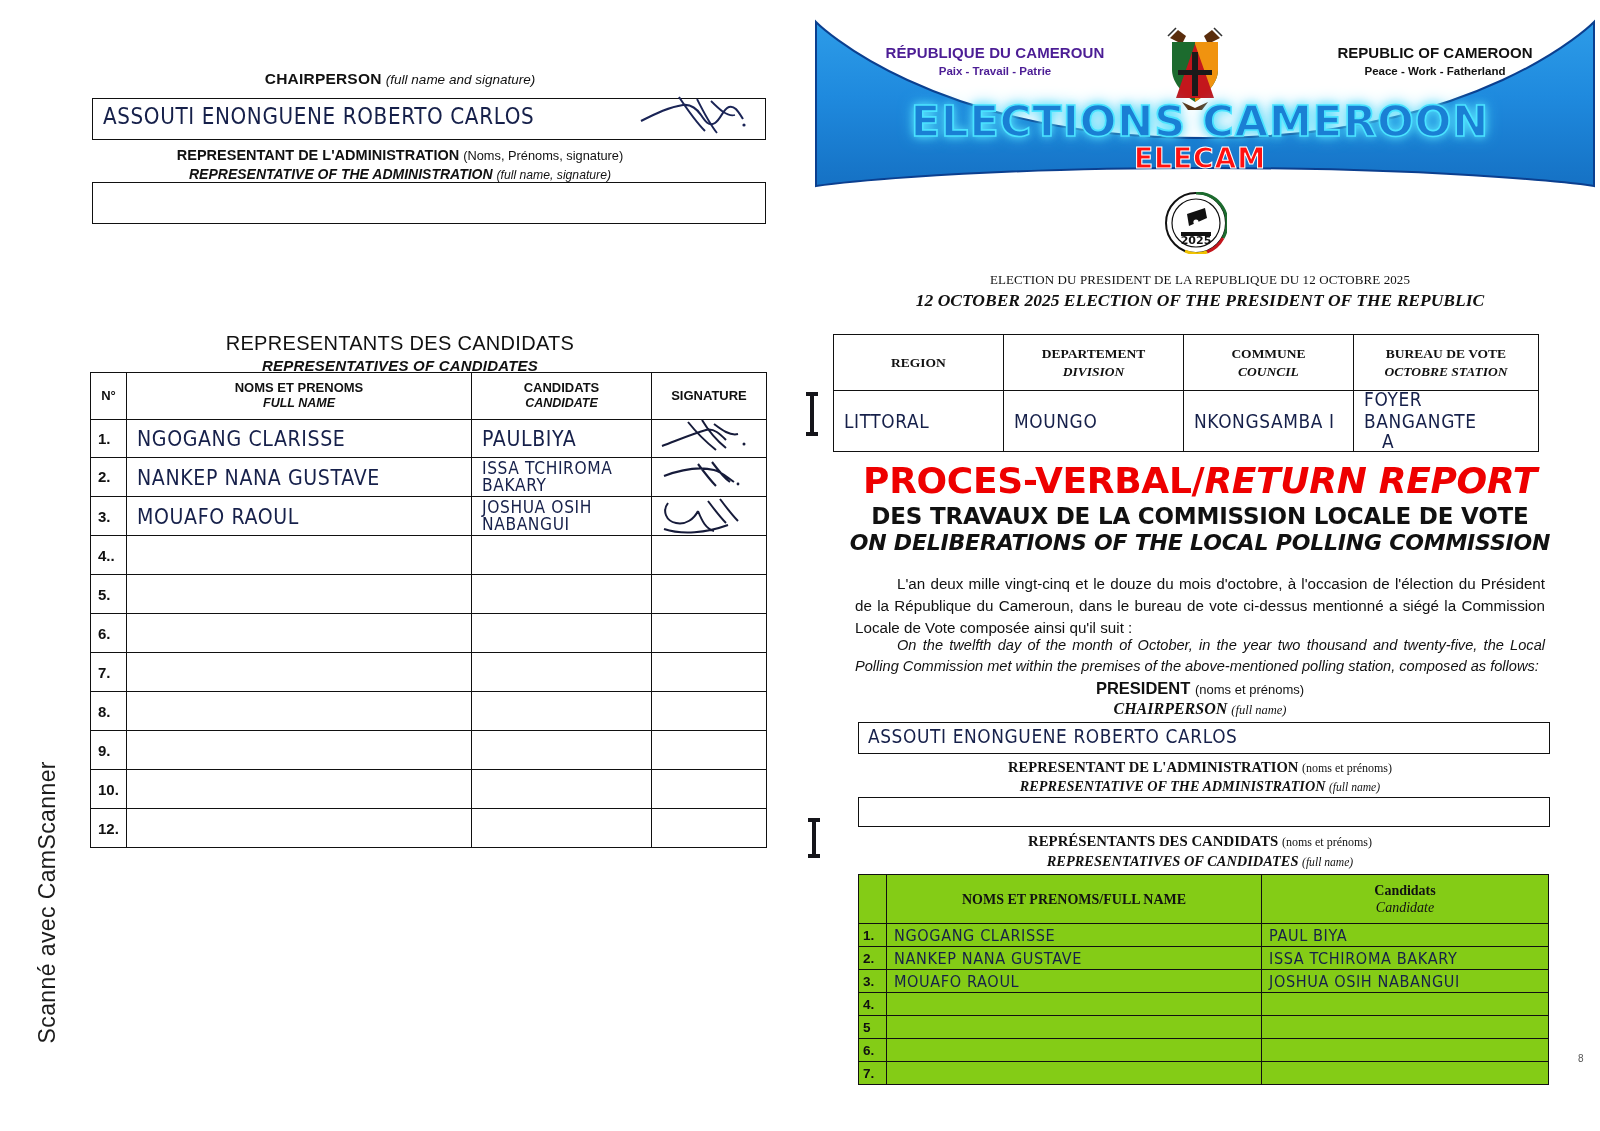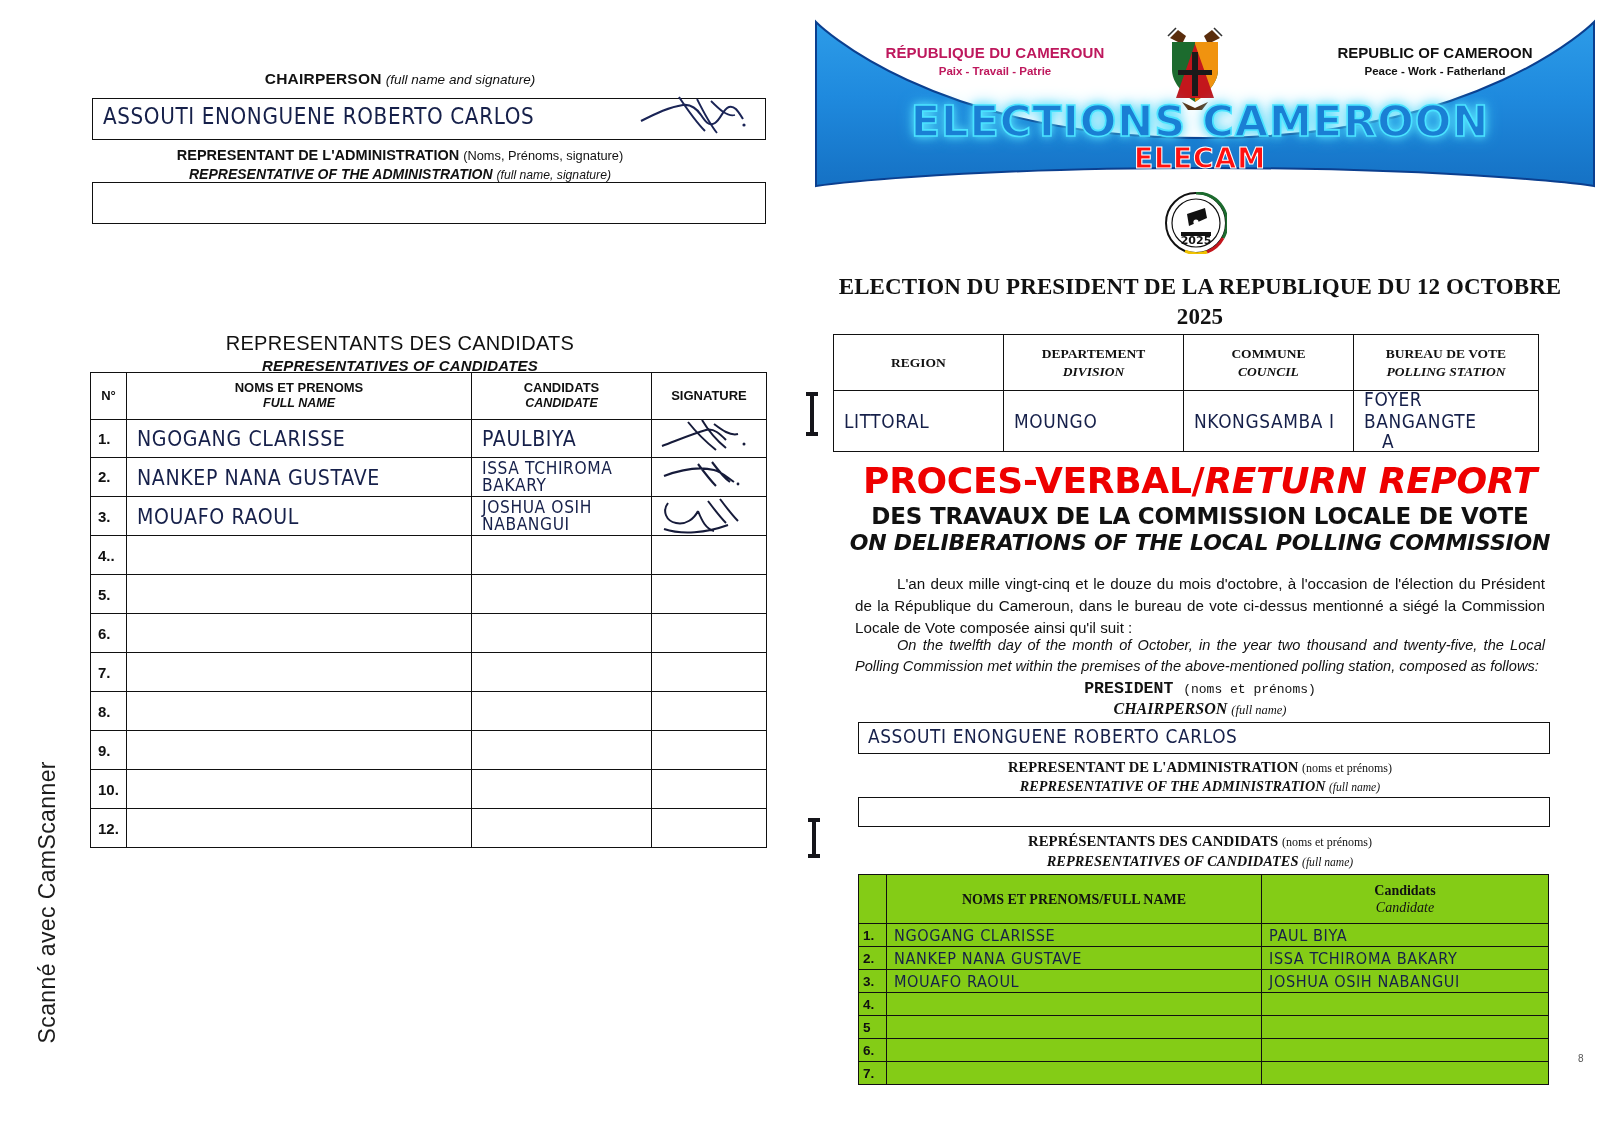--- a/index.html
+++ b/index.html
@@ -61,21 +61,21 @@
   table.ltab td.hcell .hw{font-size:19px;}
   table.ltab td.hcell .hw.sm{font-size:15.5px;line-height:1.1;}
   td.sigcell{position:relative;}
 
   
   #right-page{position:absolute;left:800px;top:0;width:800px;height:1131px;}
 
   .banner{position:absolute;left:10px;top:18px;width:790px;height:178px;overflow:hidden;}
   .banner svg{display:block;}
 
-  .b-left{position:absolute;left:80px;top:44px;width:230px;text-align:center;color:#be185d;}
+  .b-left{position:absolute;left:80px;top:44px;width:230px;text-align:center;color:#4c1d95;}
   .b-left .t1{font-size:15px;font-weight:bold;letter-spacing:.1px;}
   .b-left .t2{font-size:11.5px;font-weight:bold;margin-top:4px;}
   .b-right{position:absolute;left:520px;top:44px;width:230px;text-align:center;color:#111;}
   .b-right .t1{font-size:15px;font-weight:bold;}
   .b-right .t2{font-size:11.5px;font-weight:bold;margin-top:4px;}
 
   .coat{position:absolute;left:352px;top:22px;width:86px;height:92px;}
   .elecam-wrap{position:absolute;left:0;top:96px;width:800px;text-align:center;}
   .elecam-1{
     font-size:43px;font-weight:bold;letter-spacing:1px;color:#1a7fd4;
@@ -84,21 +84,21 @@
     font-family:"DejaVu Sans", sans-serif;
   }
   .elecam-2{
     font-size:28px;font-weight:bold;color:#ff1010;letter-spacing:1px;margin-top:-4px;
     -webkit-text-stroke:1px #ffffff;
     font-family:"DejaVu Sans", sans-serif;
   }
   .seal{position:absolute;left:365px;top:192px;width:62px;height:62px;}
 
   .eltitle{position:absolute;left:30px;top:272px;width:740px;text-align:center;line-height:1.3;}
-  .eltitle .e1{font-size:23px;font-weight:bold;letter-spacing:.1px;font-family:"Liberation Serif",serif;}
+  .eltitle .e1{font-size:13px;font-weight:normal;letter-spacing:.1px;font-family:"Liberation Serif",serif;}
   .eltitle .e2{font-size:17.5px;font-weight:bold;font-style:italic;font-family:"Liberation Serif",serif;}
 
   table.rtab1{position:absolute;left:33px;top:334px;width:705px;border-collapse:collapse;table-layout:fixed;background:#fff;}
   table.rtab1 td{border:1.4px solid #111;text-align:center;vertical-align:middle;}
   table.rtab1 th{border:1.4px solid #111;font-size:13.5px;font-weight:bold;line-height:1.3;padding:10px 2px;font-family:"Liberation Serif",serif;}
   table.rtab1 th i{display:block;font-style:italic;font-weight:bold;}
   table.rtab1 td.val{height:50px;padding:2px 0 2px 10px;text-align:left;}
   table.rtab1 td.val .hw{font-size:17px;line-height:1.1;}
 
   .pv{position:absolute;left:30px;top:462px;width:740px;text-align:center;}
@@ -106,21 +106,21 @@
   .pv .pv1 i{text-align:right;}
   .pv .pv2{font-size:23px;font-weight:bold;color:#111;margin-top:3px;font-family:"DejaVu Sans",sans-serif;letter-spacing:-0.2px;}
   .pv .pv3{font-size:22px;font-weight:bold;font-style:italic;color:#111;margin-top:1px;font-family:"DejaVu Sans",sans-serif;letter-spacing:-0.2px;}
 
   .body-fr{position:absolute;left:55px;top:573px;width:690px;font-size:15.2px;line-height:1.45;text-align:justify;font-family:"Liberation Sans",sans-serif;}
   .body-fr .ind{text-indent:42px;display:block;}
   .body-en{position:absolute;left:55px;top:635px;width:690px;font-size:14.6px;line-height:1.42;font-style:italic;text-align:justify;}
   .body-en .ind{text-indent:42px;display:block;}
 
   .lbl-pres{position:absolute;left:30px;top:678px;width:740px;text-align:center;line-height:1.3;}
-  .lbl-pres .p1{font-size:16.5px;font-weight:bold;font-family:Liberation Mono, monospace;}
+  .lbl-pres .p1{font-size:16.5px;font-weight:bold;font-family:Liberation Sans, sans-serif;}
   .lbl-pres .p1 span{font-weight:normal;font-size:13px;}
   .lbl-pres .p2{font-size:16px;font-weight:bold;font-style:italic;font-family:"Liberation Serif",serif;}
   .lbl-pres .p2 span{font-weight:normal;font-size:12.5px;}
 
   .box-pres{position:absolute;left:58px;top:722px;width:690px;height:30px;border:1.5px solid #111;background:#fff;}
   .box-pres .hw{position:absolute;left:9px;top:3px;font-size:17px;}
 
   .lbl-radmin{position:absolute;left:30px;top:758px;width:740px;text-align:center;line-height:1.3;}
   .lbl-radmin .a1{font-size:14.6px;font-weight:bold;font-family:"Liberation Serif",serif;}
   .lbl-radmin .a1 span{font-weight:normal;font-size:12px;}
@@ -390,21 +390,21 @@
           <col style="width:170px">
           <col style="width:180px">
           <col style="width:170px">
           <col style="width:185px">
         </colgroup>
       <thead>
           <tr id="rtab1-head">
             <th><span>REGION</span></th>
             <th><span>DEPARTEMENT</span><i>DIVISION</i></th>
             <th><span>COMMUNE</span><i>COUNCIL</i></th>
-            <th><span>BUREAU DE VOTE</span><i>POLLING STATION</i></th>
+            <th><span>BUREAU DE VOTE</span><i>OCTOBRE STATION</i></th>
           </tr>
         </thead>
       <tbody>
           <tr id="rtab1-body">
             <td class="val">
               <div class="hw hand">LITTORAL</div>
             </td>
             <td class="val">
               <div class="hw hand">MOUNGO</div>
             </td>

